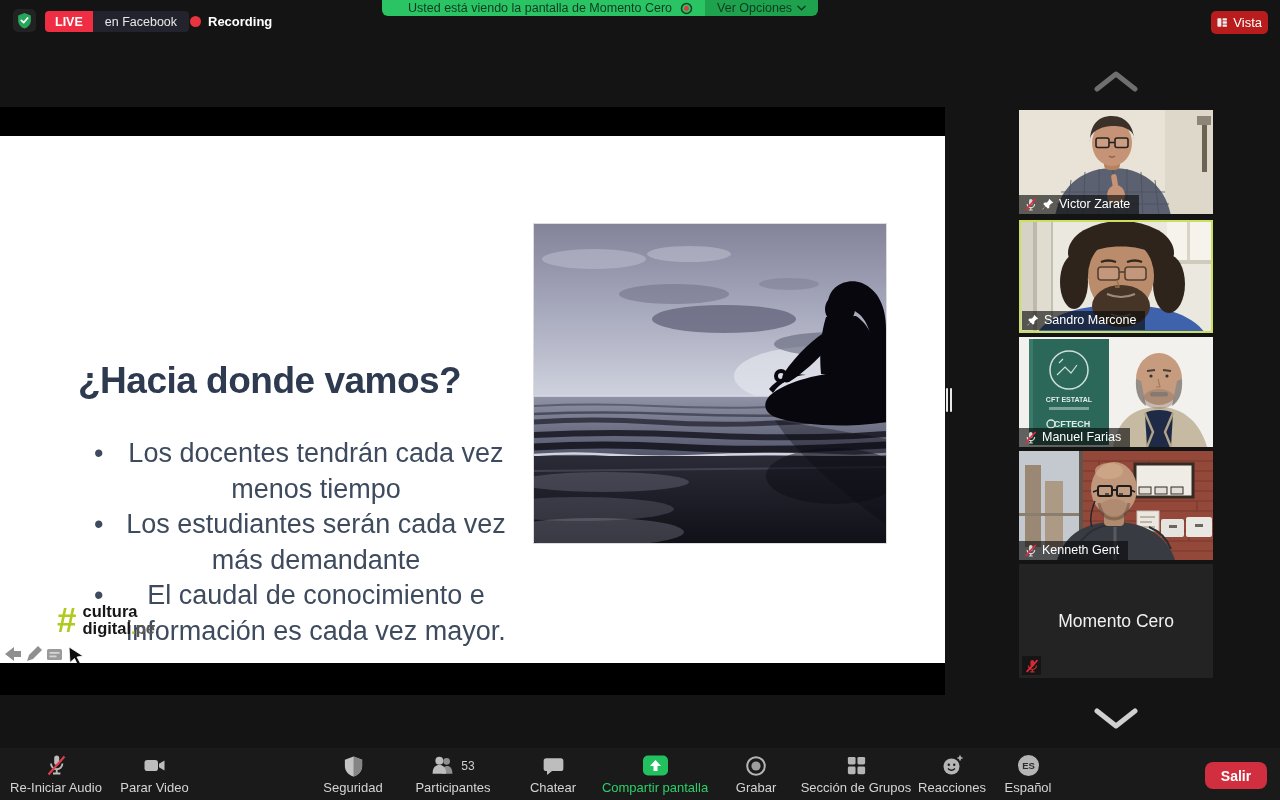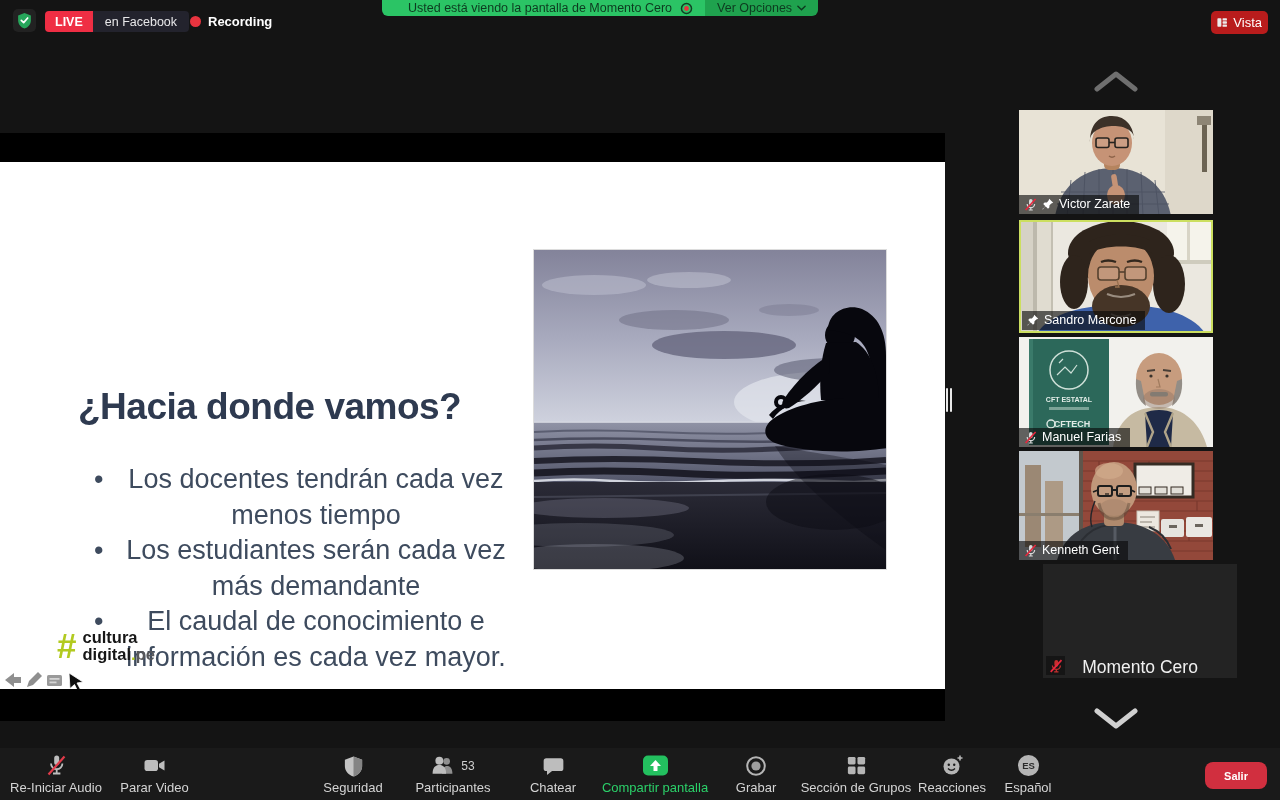--- a/index.html
+++ b/index.html
@@ -12,21 +12,21 @@
   .live-red{background:var(--live-red,#ef2e44);color:#fff;font-weight:700;display:flex;align-items:center;padding:0 10px;text-align:right;}
   .live-dark{background:#23232d;color:#e8e8ea;display:flex;align-items:center;padding:0 12px;}
   .recording{left:190px;top:11px;height:21px;display:flex;align-items:center;gap:7px;color:#fff;font-weight:700;font-size:13px;}
   .rec-dot{width:11px;height:11px;border-radius:50%;background:var(--record-red,#e8343f);}
   .share-banner{left:382px;top:0;height:16px;display:flex;align-items:stretch;border-radius:0 0 6px 6px;overflow:hidden;font-size:12.5px;}
   .banner-main{background:var(--banner-green,#2bc465);color:#0d3a1f;display:flex;align-items:center;gap:8px;padding:0 12px 0 26px;}
   .ver-opciones{background:var(--banner-green-dark,#1fa24e);border:none;color:#0d3a1f;font-size:12.5px;font-family:inherit;display:flex;align-items:center;gap:5px;padding:0 12px;cursor:pointer;}
   .vista-btn{left:1211px;top:11px;width:57px;height:23px;background:#b91c1c;border:none;border-radius:5px;color:#fff;font-size:13px;font-family:inherit;display:flex;align-items:center;justify-content:center;gap:6px;cursor:pointer;}
 
   
-  .screen{left:0;top:107px;width:945px;height:588px;background:#000;margin-top:26px;}
+  .screen{left:0;top:107px;width:945px;height:588px;background:#000;}
   .slide{position:absolute;left:0;top:29px;width:945px;height:527px;background:#fff;overflow:hidden;}
   .slide-title{position:absolute;left:78px;top:224px;margin:0;font-size:37px;font-weight:800;color:var(--slide-title,#2e3a50);letter-spacing:-0.5px;}
   .bullets{position:absolute;left:92px;top:300px;width:396px;margin:0;padding:0 0 0 26px;list-style:none;font-size:27px;line-height:35.5px;color:#3e4b5e;text-align:center;}
   .bullets li{position:relative;}
   .bullets li::before{content:"\2022";position:absolute;left:-24px;top:0;color:#3e4b5e;}
   .slide-image{position:absolute;left:533px;top:87px;width:352px;height:319px;border:1px solid #dcdcdc;box-sizing:content-box;}
   .slide-logo{position:absolute;left:57px;top:467px;display:flex;gap:6px;align-items:flex-start;}
   .logo-hash{font-size:35px;line-height:34px;font-weight:900;color:var(--logo-green,#b2ca20);}
   .logo-text{font-size:16.5px;line-height:17px;font-weight:800;color:#161616;}
   .logo-green{color:var(--logo-green,#b2ca20);}
@@ -35,31 +35,31 @@
 
   
   .divider{left:946px;top:388px;width:8px;height:24px;cursor:col-resize;}
   .divider i{position:absolute;top:0;width:2px;height:24px;background:#e9e9e9;border-radius:1px;}
   .divider i:first-child{left:0;} .divider i:last-child{left:4px;}
   .chev-btn{left:1093px;width:46px;height:24px;background:none;border:none;cursor:pointer;padding:0;}
   .tile{left:1019px;width:194px;background:#111;overflow:hidden;cursor:pointer;}
   .tile.active{outline:2.5px solid var(--active-border,#ccdf60);outline-offset:-2.5px;}
   .tile svg{display:block;}
   .name-tag{position:absolute;left:0;bottom:0;display:flex;align-items:center;gap:5px;background:rgba(8,8,8,0.62);color:#fff;font-size:12.5px;padding:2px 9px 3px 5px;}
-  .tile-dark{background:#232323;display:flex;align-items:flex-end;justify-content:center;color:#f0f0f0;font-size:17.5px;margin-left:24px;}
+  .tile-dark{background:#232323;display:flex;align-items:center;justify-content:center;color:#f0f0f0;font-size:17.5px;}
   .corner-mic{position:absolute;left:3px;bottom:3px;width:19px;height:19px;background:#151515;display:flex;align-items:center;justify-content:center;}
 
   
   .toolbar{left:0;top:748px;width:1280px;height:52px;background:#1a1a1a;}
   .tool{position:absolute;top:4px;display:flex;flex-direction:column;align-items:center;cursor:pointer;justify-content:space-between;}
   .tool .ic{height:27px;display:flex;align-items:center;justify-content:center;gap:4px;}
   .tool .lb{font-size:13px;color:#d4d4d4;margin-top:1px;white-space:nowrap;}
   .tool.green .lb{color:var(--share-green-text,#2bd069);}
   .count{font-size:12px;color:#cfcfcf;margin-left:2px;}
-  .leave-btn{left:1205px;top:762px;width:62px;height:27px;background:var(--leave-red,#d12f3f);border:none;border-radius:8px;color:#fff;font-weight:700;font-size:11px;font-family:inherit;cursor:pointer;}
+  .leave-btn{left:1205px;top:762px;width:62px;height:27px;background:var(--leave-red,#d12f3f);border:none;border-radius:8px;color:#fff;font-weight:700;font-size:14px;font-family:inherit;cursor:pointer;}
 </style>
 </head>
 <body>
 
 <div id="app">
 
   <div class="abs shield-btn">
     <svg width="17" height="17" viewBox="0 0 24 24">
       <path d="M12 1.5 L21 5 V11.5 C21 17.5 17 21.8 12 23.2 C7 21.8 3 17.5 3 11.5 V5 Z" fill="#26a65b"></path>
       <polyline points="7.5,11.8 10.8,15 16.5,8.5" fill="none" stroke="#fff" stroke-width="2.4" stroke-linecap="round" stroke-linejoin="round"></polyline>

